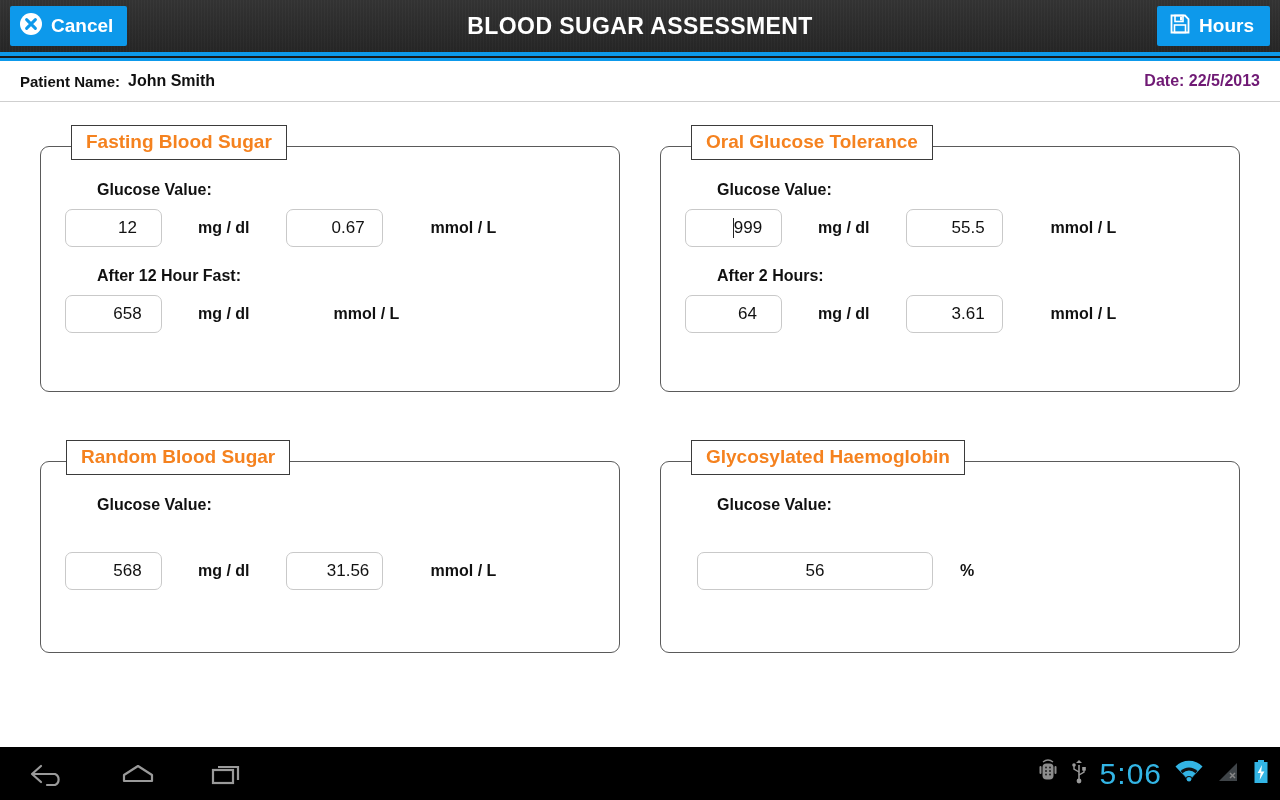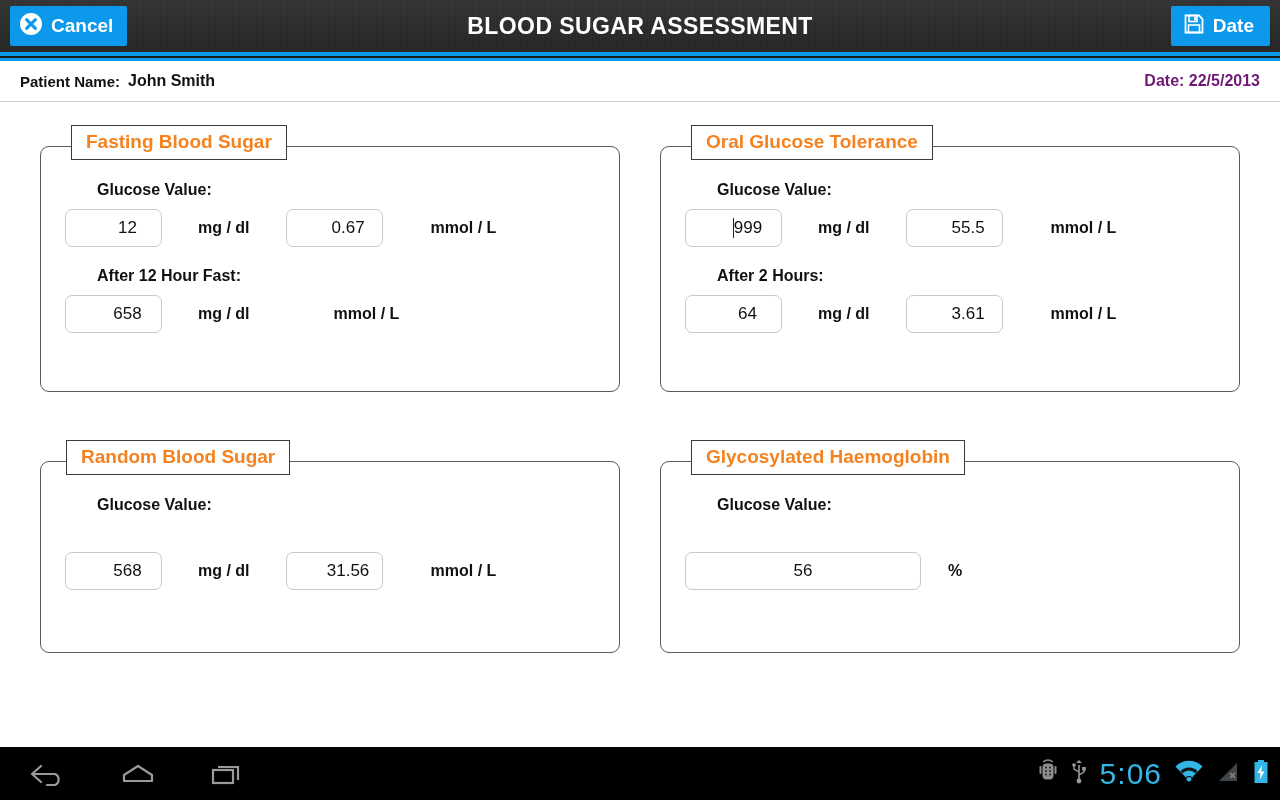--- a/index.html
+++ b/index.html
@@ -97,21 +97,21 @@
     white-space: nowrap;
   }
   .txtin {
     height: 38px; border: 1px solid #c9c9c9; border-radius: 7px;
     background: #ffffff; color: #111111;
     font-family: "Liberation Sans", sans-serif;
     font-size: 17px; text-align: center;
     outline: none;
   }
   .in-narrow { width: 97px; padding-left: 28px; }
-  .in-wide { width: 236px; }
+  .in-wide { width: 236px; margin-left: 12px; }
   .gap-a { width: 36px; }
   .gap-b { width: 48px; }
   .gap-c { width: 27px; }
   .caret {
     display: inline-block; width: 1px; height: 20px;
     background: #222; vertical-align: middle;
   }
   .pseudo-input {
     height: 38px; border: 1px solid #c9c9c9; border-radius: 7px;
     background: #ffffff; display: flex; align-items: center;
@@ -152,21 +152,21 @@
 
   <div class="btn-save">
     <span>
       <svg width="22" height="22" viewBox="0 0 22 22">
         <path d="M2.5 2.5 H16 L19.5 6 V19.5 H2.5 Z" fill="none" stroke="#ffffff" stroke-width="1.8"></path>
         <rect x="6" y="2.5" width="8" height="6" fill="none" stroke="#ffffff" stroke-width="1.6"></rect>
         <rect x="11" y="3.8" width="2.2" height="3.6" fill="#ffffff"></rect>
         <rect x="5.5" y="12" width="11" height="7.5" fill="none" stroke="#ffffff" stroke-width="1.6"></rect>
       </svg>
     </span>
-    <span class="btn-label">Date</span>
+    <span class="btn-label">Hours</span>
   </div>
 
   <div class="hdr-underline-1"></div>
   <div class="hdr-underline-2"></div>
   <div class="hdr-underline-3"></div>
 
   <div class="patientbar">
     <div class="pb-left">
       <span class="pb-label">Patient Name:</span>
       <span class="pb-value">John Smith</span>

